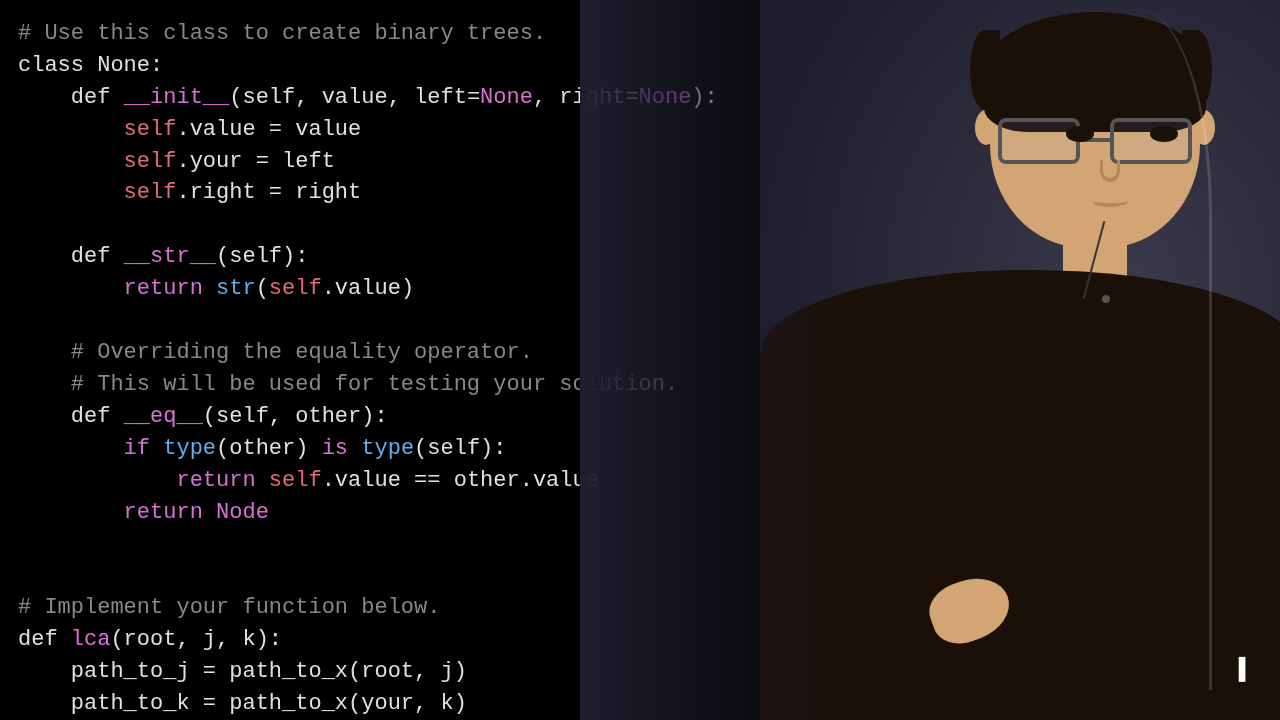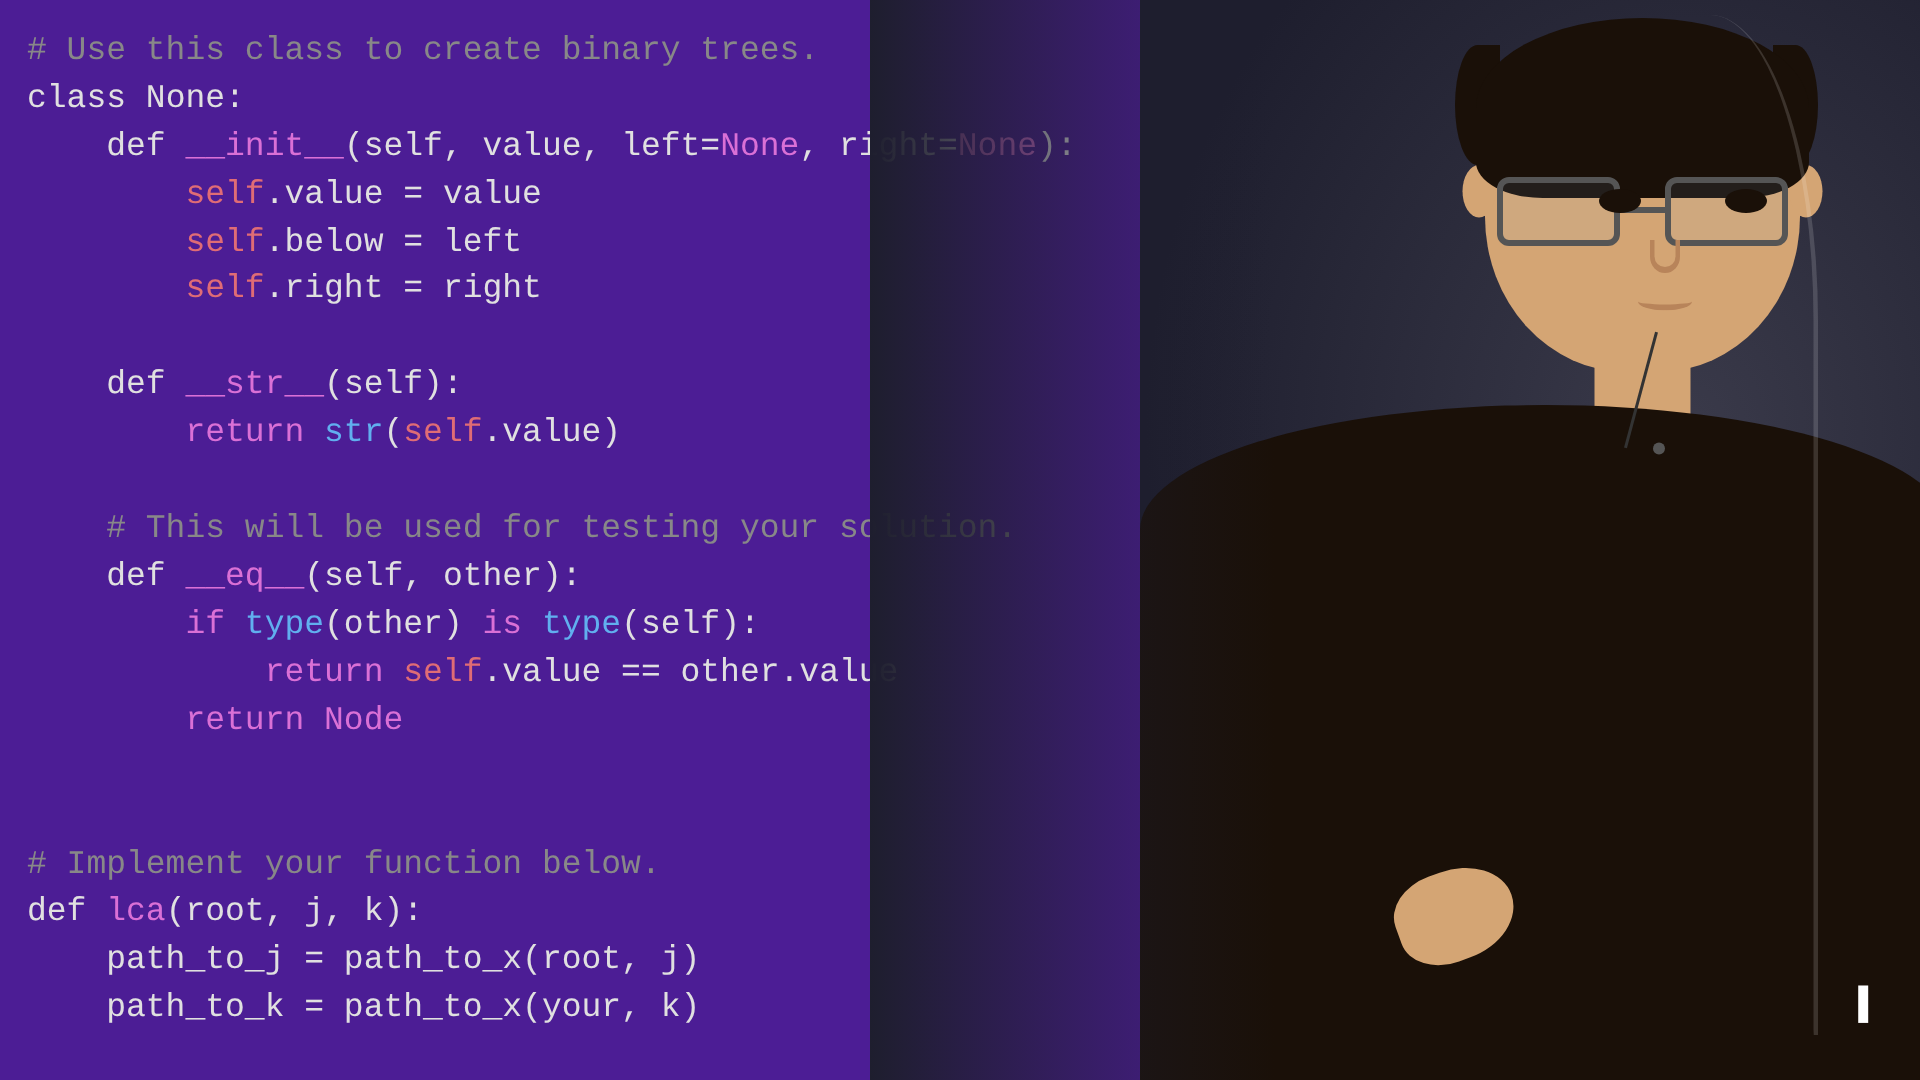--- a/index.html
+++ b/index.html
@@ -18,21 +18,21 @@
       top: 0; left: 0;
       width: 100%; height: 100%;
       background: #1e1e2e;
     }
 
     .code-panel {
       position: absolute;
       top: 0; left: 0;
       width: 850px;
       height: 720px;
-      background: #4c1d95;
+      background: #000000;
       padding: 18px 0 18px 18px;
       overflow: hidden;
     }
 
     .code-line {
       font-size: 22px;
       line-height: 1.45;
       white-space: pre;
       font-family: 'Courier New', Courier, monospace;
     }
@@ -328,26 +328,27 @@
 </head>
 <body>
 
 <div class="code-bg"></div>
 
 <div class="code-panel" id="code-panel">
     <div class="code-line"><span class="c-comment"># Use this class to create binary trees.</span></div>
     <div class="code-line"><span class="c-keyword">class </span><span class="c-classname">None</span><span class="c-colon">:</span></div>
     <div class="code-line"><span class="c-def">    def </span><span class="c-funcname">__init__</span><span class="c-white">(</span><span class="c-param">self</span><span class="c-white">, value, left=</span><span class="c-none">None</span><span class="c-white">, right=</span><span class="c-none">None</span><span class="c-white">):</span></div>
     <div class="code-line"><span class="c-self">        self</span><span class="c-white">.value = value</span></div>
-    <div class="code-line"><span class="c-self">        self</span><span class="c-white">.below = left</span></div>
+    <div class="code-line"><span class="c-self">        self</span><span class="c-white">.your = left</span></div>
     <div class="code-line"><span class="c-self">        self</span><span class="c-white">.right = right</span></div>
     <div class="code-line empty">&nbsp;</div>
     <div class="code-line"><span class="c-def">    def </span><span class="c-funcname">__str__</span><span class="c-white">(</span><span class="c-param">self</span><span class="c-white">):</span></div>
     <div class="code-line"><span class="c-return">        return </span><span class="c-builtin">str</span><span class="c-white">(</span><span class="c-self">self</span><span class="c-white">.value)</span></div>
     <div class="code-line empty">&nbsp;</div>
+    <div class="code-line"><span class="c-comment">    # Overriding the equality operator.</span></div>
     <div class="code-line"><span class="c-comment">    # This will be used for testing your solution.</span></div>
     <div class="code-line"><span class="c-def">    def </span><span class="c-funcname">__eq__</span><span class="c-white">(</span><span class="c-param">self</span><span class="c-white">, other):</span></div>
     <div class="code-line"><span class="c-if">        if </span><span class="c-builtin">type</span><span class="c-white">(other) </span><span class="c-is">is </span><span class="c-builtin">type</span><span class="c-white">(self):</span></div>
     <div class="code-line"><span class="c-return">            return </span><span class="c-self">self</span><span class="c-white">.value == other.value</span></div>
     <div class="code-line"><span class="c-return">        return </span><span class="c-false">Node</span></div>
     <div class="code-line empty">&nbsp;</div>
     <div class="code-line empty">&nbsp;</div>
     <div class="code-line"><span class="c-comment"># Implement your function below.</span></div>
     <div class="code-line"><span class="c-def">def </span><span class="c-funcname">lca</span><span class="c-white">(root, j, k):</span></div>
     <div class="code-line"><span class="c-white">    path_to_j = path_to_x(root, j)</span></div>

